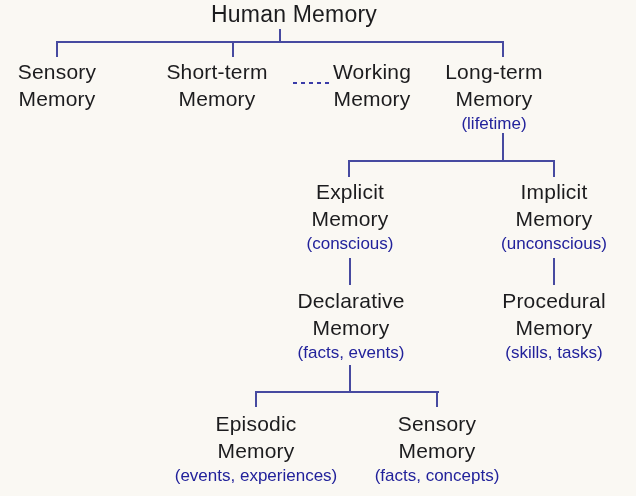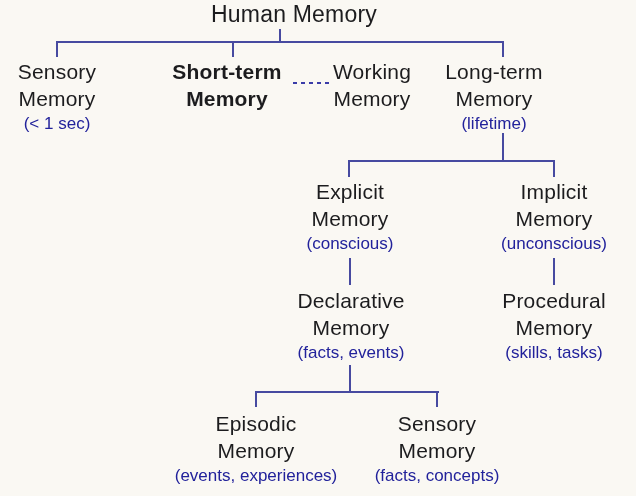--- a/index.html
+++ b/index.html
@@ -68,24 +68,23 @@
   <div class="edge" style="left:255px; top:391px; width:2px; height:16px;"></div>
   <div class="edge" style="left:436px; top:391px; width:2px; height:16px;"></div>
 
   <div class="node" style="left:294px; top:0px;">
     <div class="title-line">Human Memory</div>
   </div>
 
   <div class="node" style="left:57px; top:58px;">
     <div class="line">Sensory</div>
     <div class="line">Memory</div>
-    <div class="note">(&lt; 1 sec)</div>
   </div>
 
-  <div class="node" style="left:227px; top:58px;font-weight:bold;">
+  <div class="node" style="left:217px; top:58px;">
     <div class="line">Short-term</div>
     <div class="line">Memory</div>
   </div>
 
   <div class="node" style="left:372px; top:58px;">
     <div class="line">Working</div>
     <div class="line">Memory</div>
   </div>
 
   <div class="node" style="left:494px; top:58px;">

